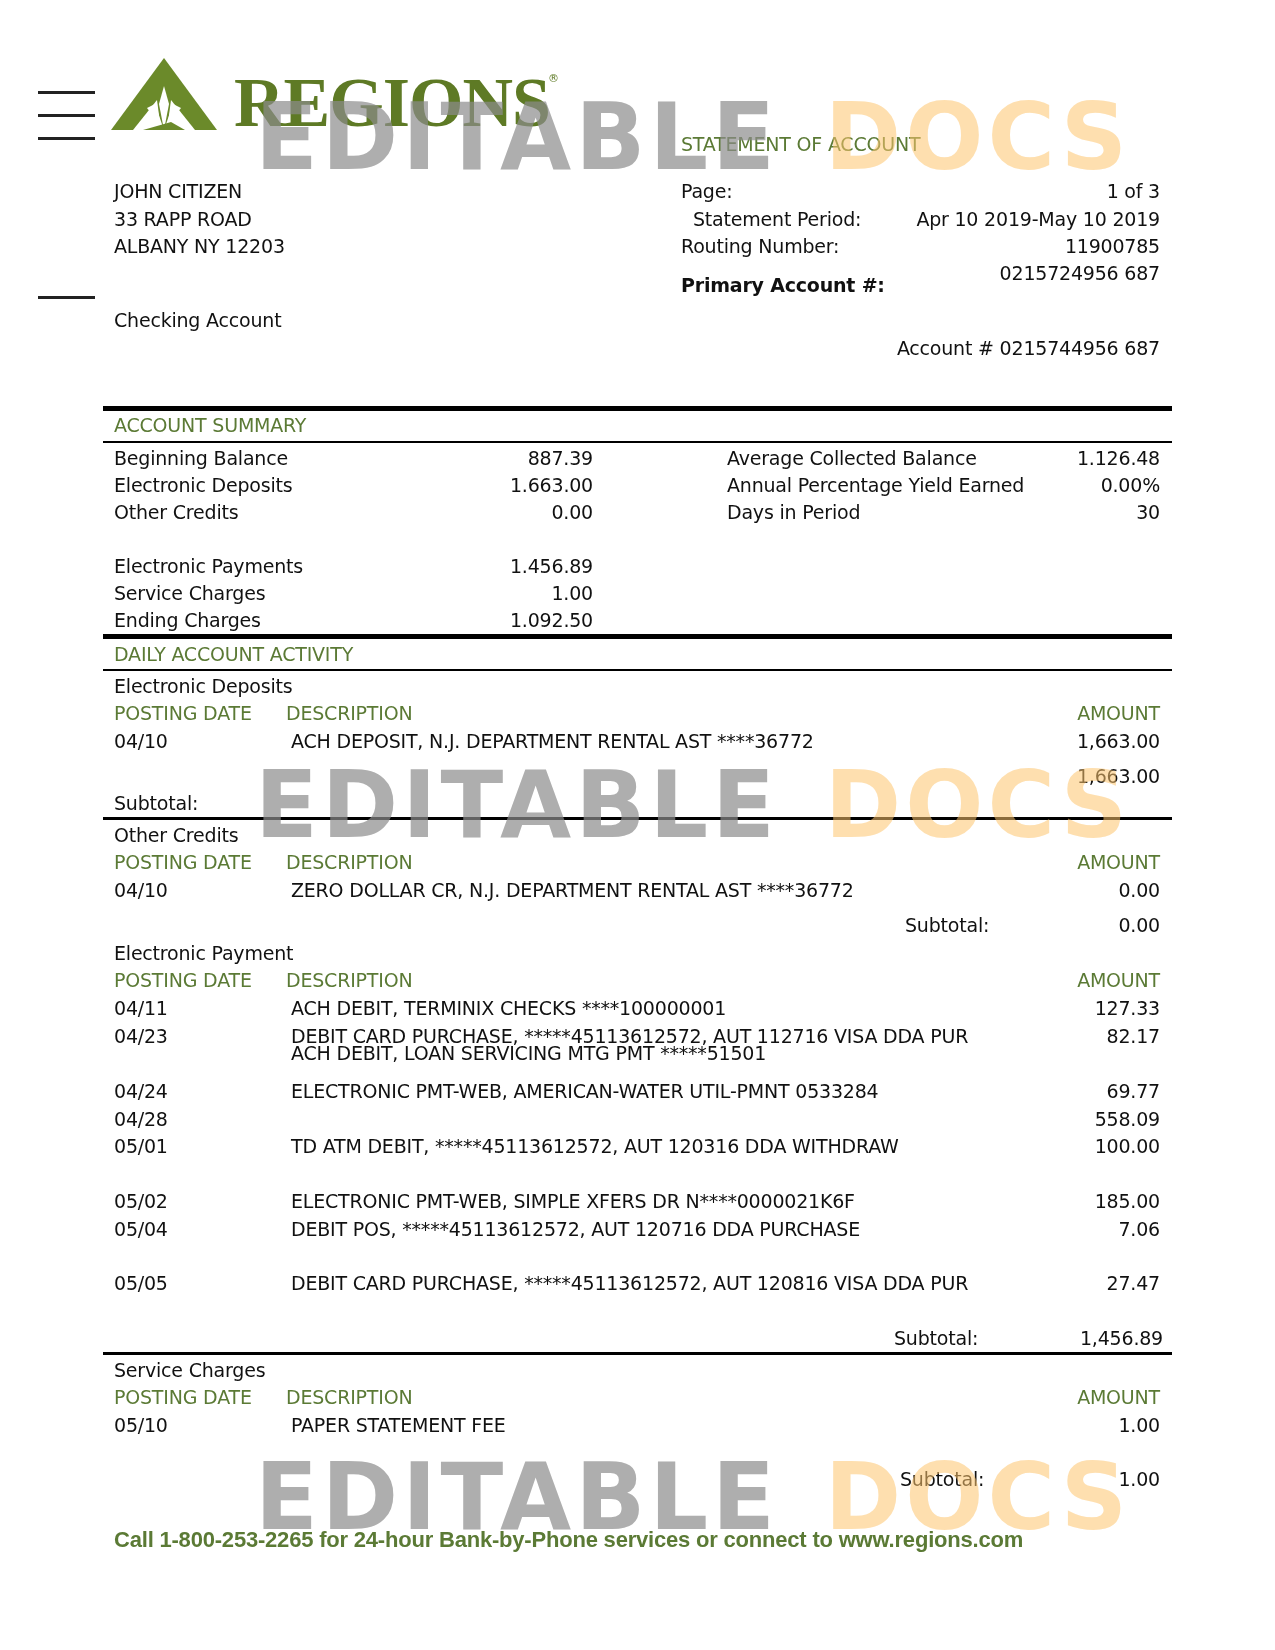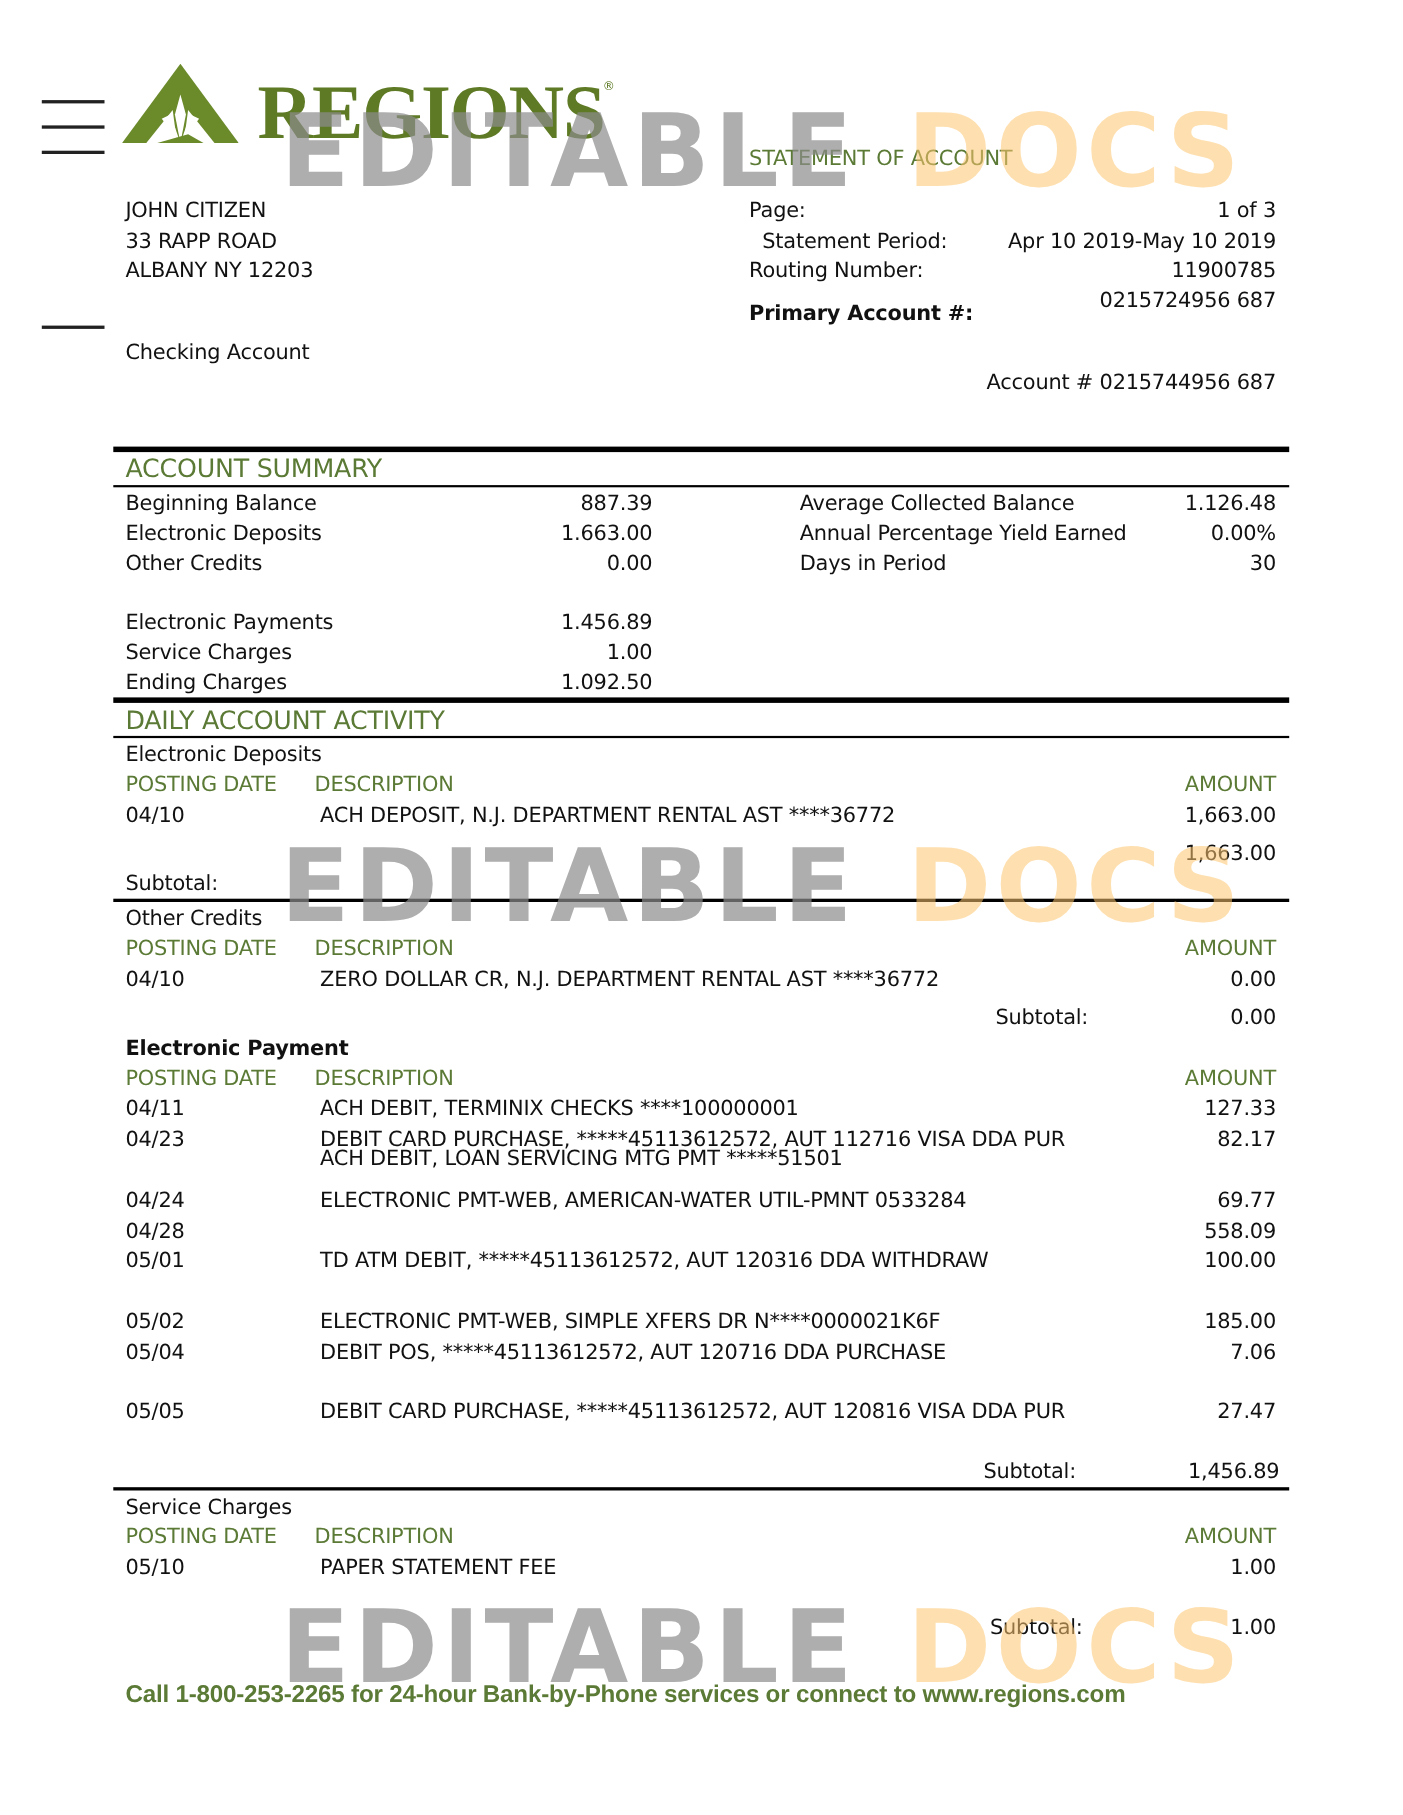--- a/index.html
+++ b/index.html
@@ -25,21 +25,21 @@
   .logo-reg { position: absolute; left: 548px; top: 72px; font-size: 11px; color: #5e7a25; }
 
   
   .wm {
     position: absolute; font-family: "DejaVu Sans", sans-serif; font-weight: bold;
     font-size: 92px; line-height: 1; letter-spacing: 4px; pointer-events: none; z-index: 5;
   }
   .wm .e { color: rgba(140,140,140,0.7); }
   .wm .d { color: rgba(253,196,110,0.55); margin-left: 46px; }
 
-  .section-title { font-size: 23px; }
+  .section-title { font-size: 19px; }
   .footer { font-family: "Liberation Sans", sans-serif; font-weight: bold; font-size: 22px; color: #5b7a35; letter-spacing: -0.2px; }
 </style>
 </head>
 <body>
 
 <div class="hamb" style="top:91px;"></div>
 <div class="hamb" style="top:114px;"></div>
 <div class="hamb" style="top:137px;"></div>
 <div class="hamb" style="top:296px;"></div>
 
@@ -144,21 +144,21 @@
   <div>
     <div class="abs txt" style="left:114px; top:881px;">04/10</div>
     <div class="abs txt" style="left:291px; top:881px;">ZERO DOLLAR CR, N.J. DEPARTMENT RENTAL AST ****36772</div>
     <div class="abs txt right" style="right:115px; top:881px;">0.00</div>
   </div>
   <div class="abs txt" style="left:905px; top:916px;">Subtotal:</div>
   <div class="abs txt right" style="right:115px; top:916px;">0.00</div>
 </div>
 
 <div>
-  <div class="abs txt" style="left:114px; top:944px;font-weight:bold;">Electronic Payment</div>
+  <div class="abs txt" style="left:114px; top:944px;">Electronic Payment</div>
   <div class="abs txt green" style="left:114px; top:971px;">POSTING DATE</div>
   <div class="abs txt green" style="left:286px; top:971px;">DESCRIPTION</div>
   <div class="abs txt green right" style="right:115px; top:971px;">AMOUNT</div>
 
   <div>
     <div class="abs txt" style="left:114px; top:999px;">04/11</div>
     <div class="abs txt" style="left:291px; top:999px;">ACH DEBIT, TERMINIX CHECKS ****100000001</div>
     <div class="abs txt right" style="right:115px; top:999px;">127.33</div>
   </div>
   <div>

